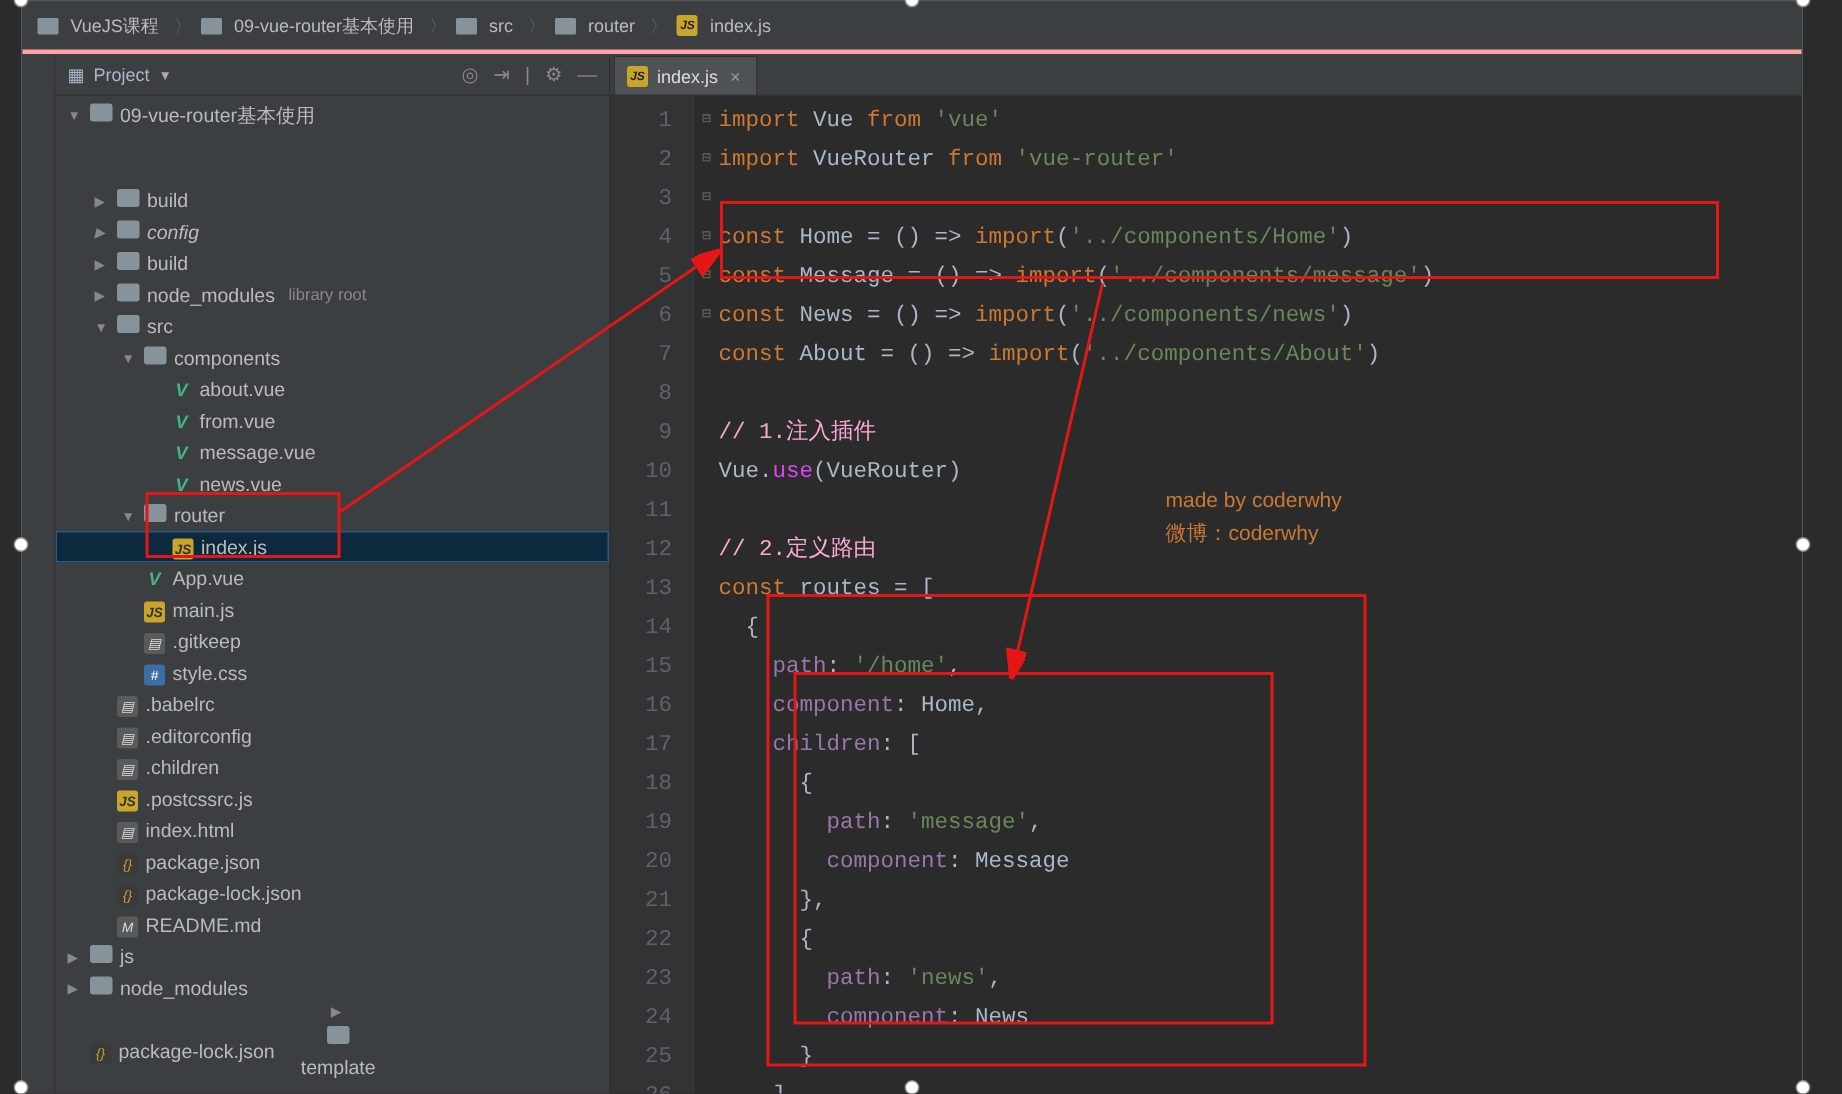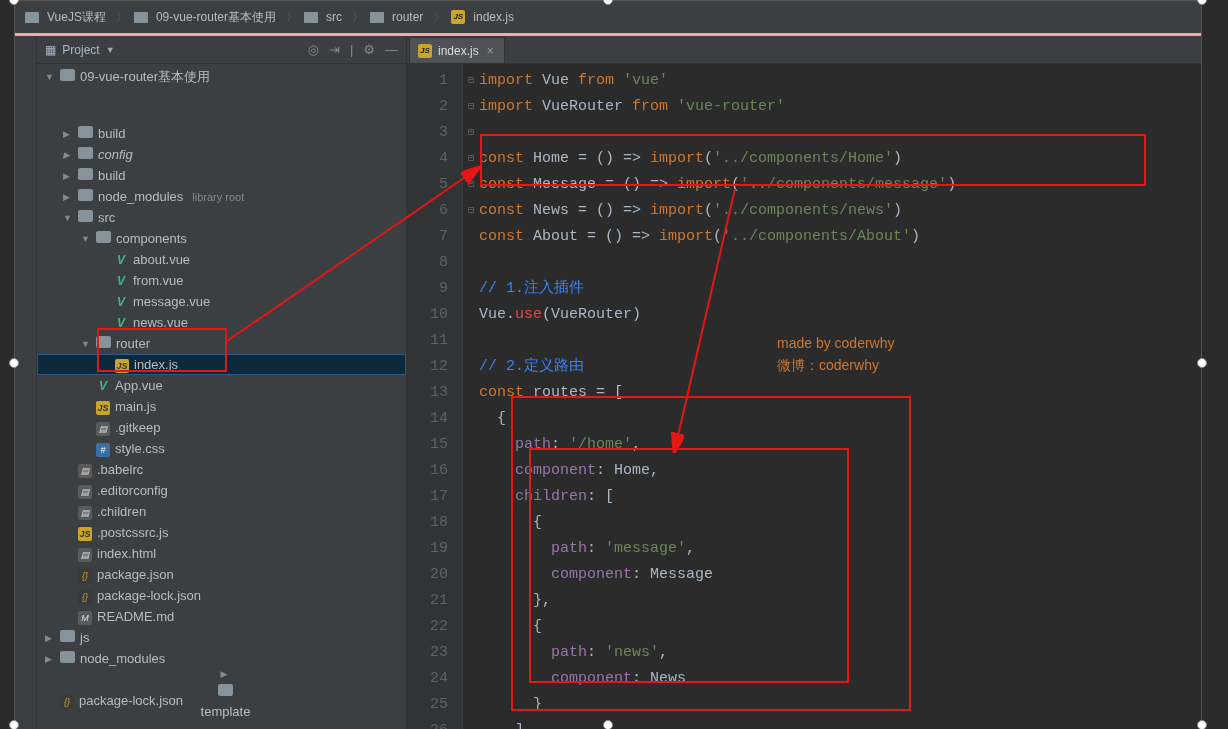--- a/index.html
+++ b/index.html
@@ -156,23 +156,23 @@
   text-align: center;
 }
 .code-lines {
   flex: 1;
   padding-top: 4px;
   line-height: 26px;
   white-space: pre;
   font-size: 15px;
 }
 .kw { color: #cc7832; }
-.fn { color: #ef4444; }
+.fn { color: #d946ef; }
 .str { color: #6a8759; }
-.cm { color: #3b82f6; }
+.cm { color: #f9a8d4; }
 .pr { color: #9876aa; }
 .watermark {
   position: absolute;
   color: #cc7832;
   font-size: 14px;
   font-family: "Segoe UI", Arial, sans-serif;
   line-height: 1.6;
 }
 .anno-box {
   position: absolute;
@@ -455,21 +455,21 @@
             <div></div>
             <div></div>
             <div>⊟</div>
             <div></div>
             <div></div>
             <div></div>
             <div></div>
           </div>
         <div class="code-lines" id="codelines"><div><span class="kw">import</span> Vue <span class="kw">from</span> <span class="str">'vue'</span></div><div><span class="kw">import</span> VueRouter <span class="kw">from</span> <span class="str">'vue-router'</span></div><div>&nbsp;</div><div><span class="kw">const</span> Home = () =&gt; <span class="kw">import</span>(<span class="str">'../components/Home'</span>)</div><div><span class="kw">const</span> Message = () =&gt; <span class="kw">import</span>(<span class="str">'../components/message'</span>)</div><div><span class="kw">const</span> News = () =&gt; <span class="kw">import</span>(<span class="str">'../components/news'</span>)</div><div><span class="kw">const</span> About = () =&gt; <span class="kw">import</span>(<span class="str">'../components/About'</span>)</div><div>&nbsp;</div><div><span class="cm">// 1.注入插件</span></div><div>Vue.<span class="fn">use</span>(VueRouter)</div><div>&nbsp;</div><div><span class="cm">// 2.定义路由</span></div><div><span class="kw">const</span> routes = [</div><div>  {</div><div>    <span class="pr">path</span>: <span class="str">'/home'</span>,</div><div>    <span class="pr">component</span>: Home,</div><div>    <span class="pr">children</span>: [</div><div>      {</div><div>        <span class="pr">path</span>: <span class="str">'message'</span>,</div><div>        <span class="pr">component</span>: Message</div><div>      },</div><div>      {</div><div>        <span class="pr">path</span>: <span class="str">'news'</span>,</div><div>        <span class="pr">component</span>: News</div><div>      }</div><div>    ]</div></div>
 
-        <div class="watermark" style="left:370px;top:268px">
+        <div class="watermark" style="left:370px;top:258px">
           <div>made by coderwhy</div>
           <div>微博：coderwhy</div>
         </div>
       </div>
     </div>
 
   </div>
 
   <div class="red-box-tree" style="left:82px; top:327px; width:130px; height:44px;"></div>
 

